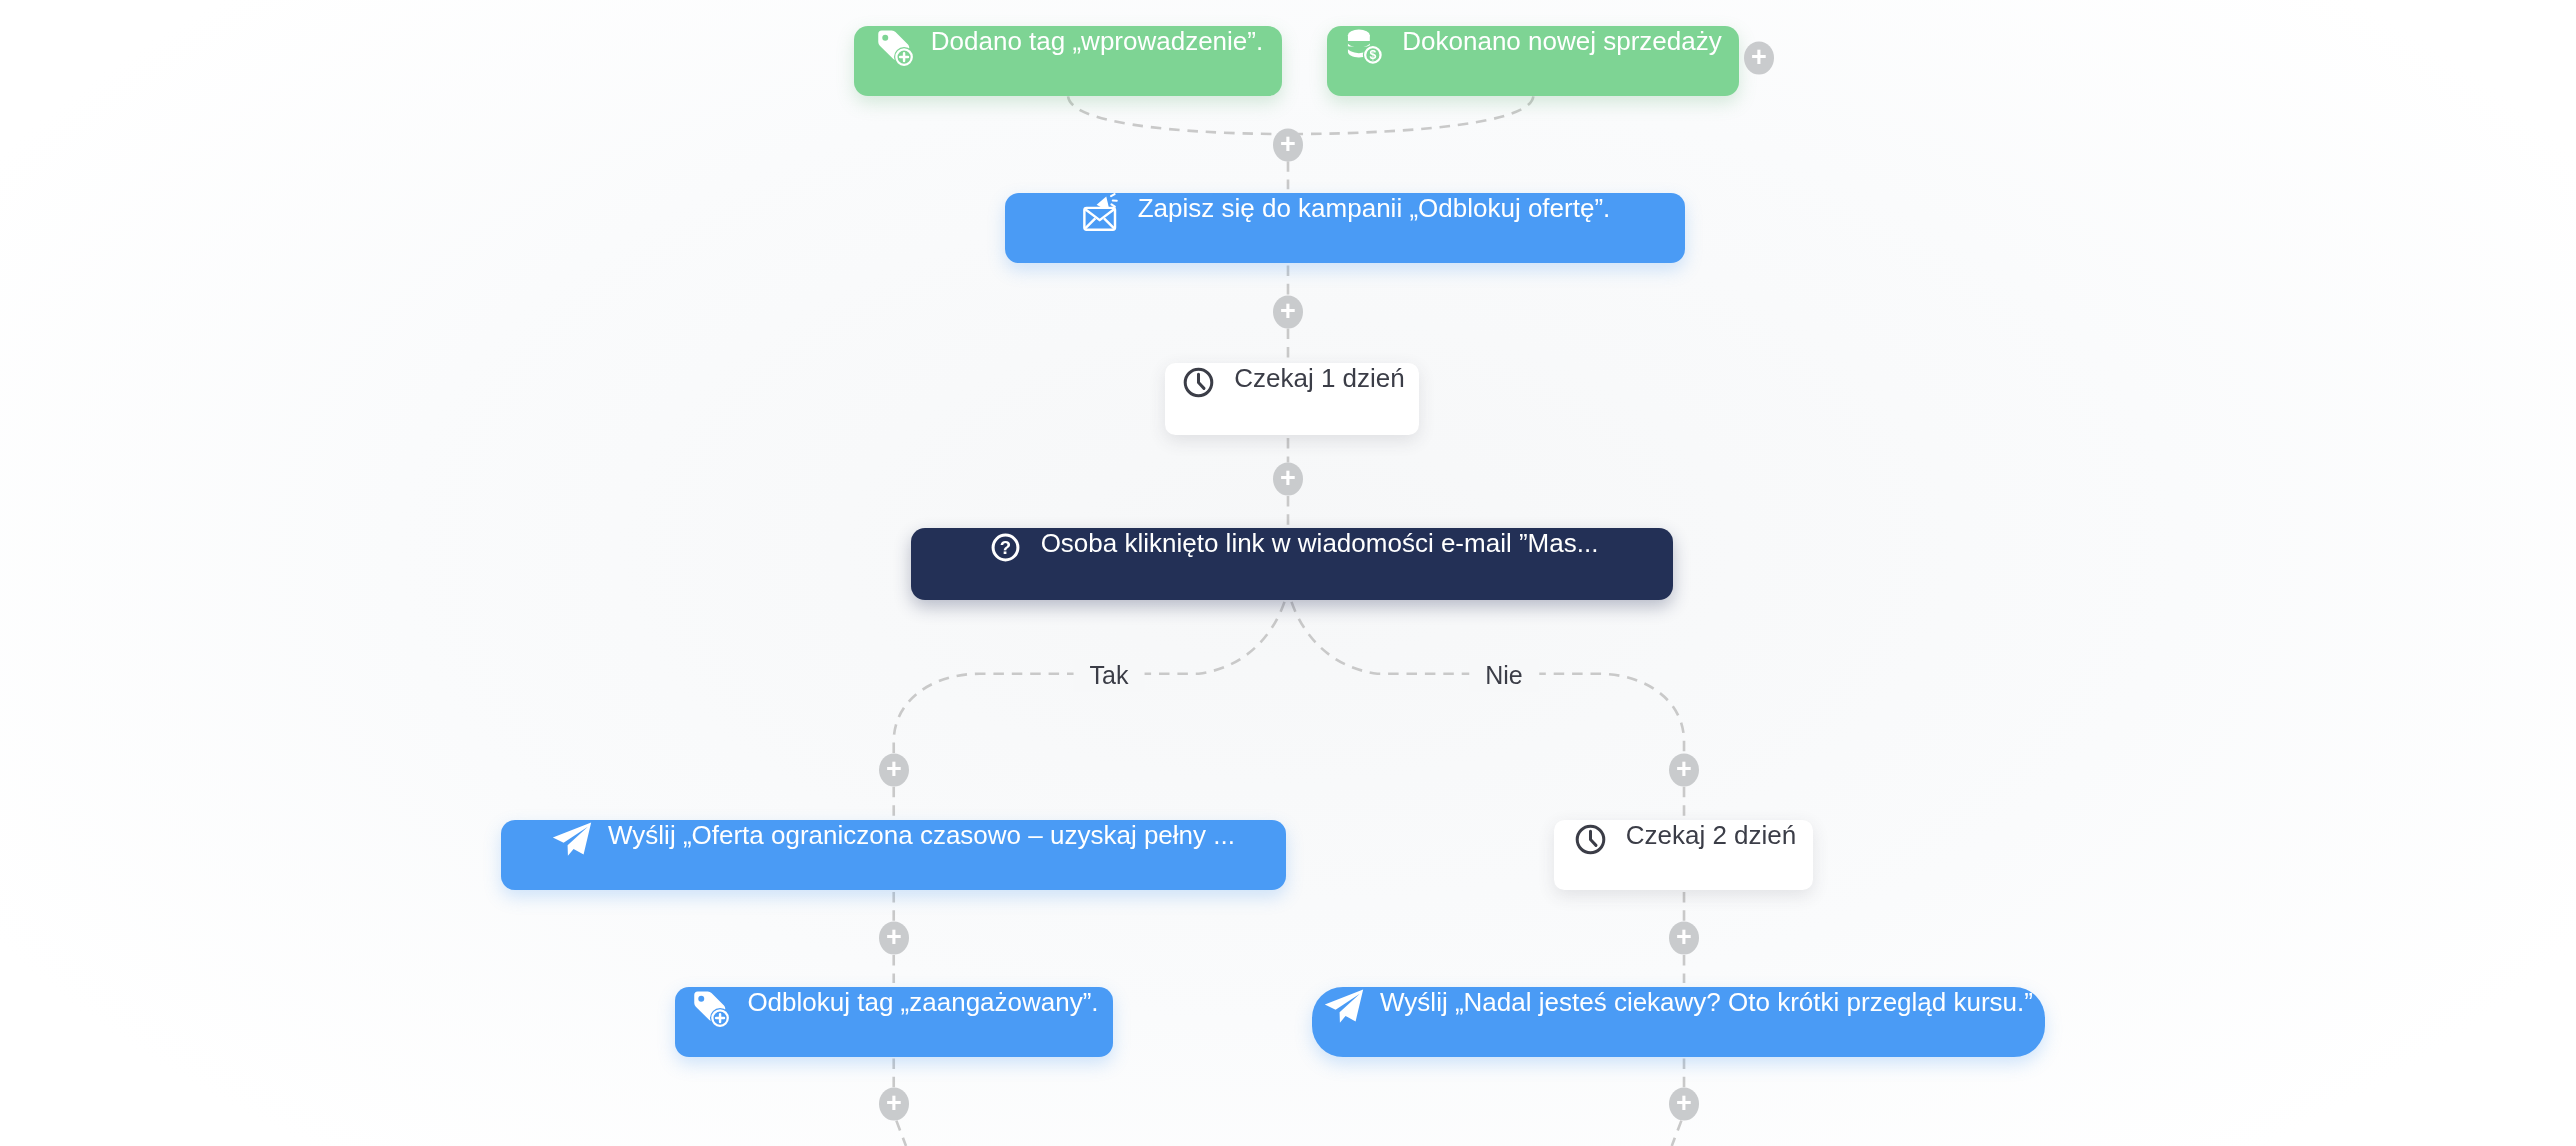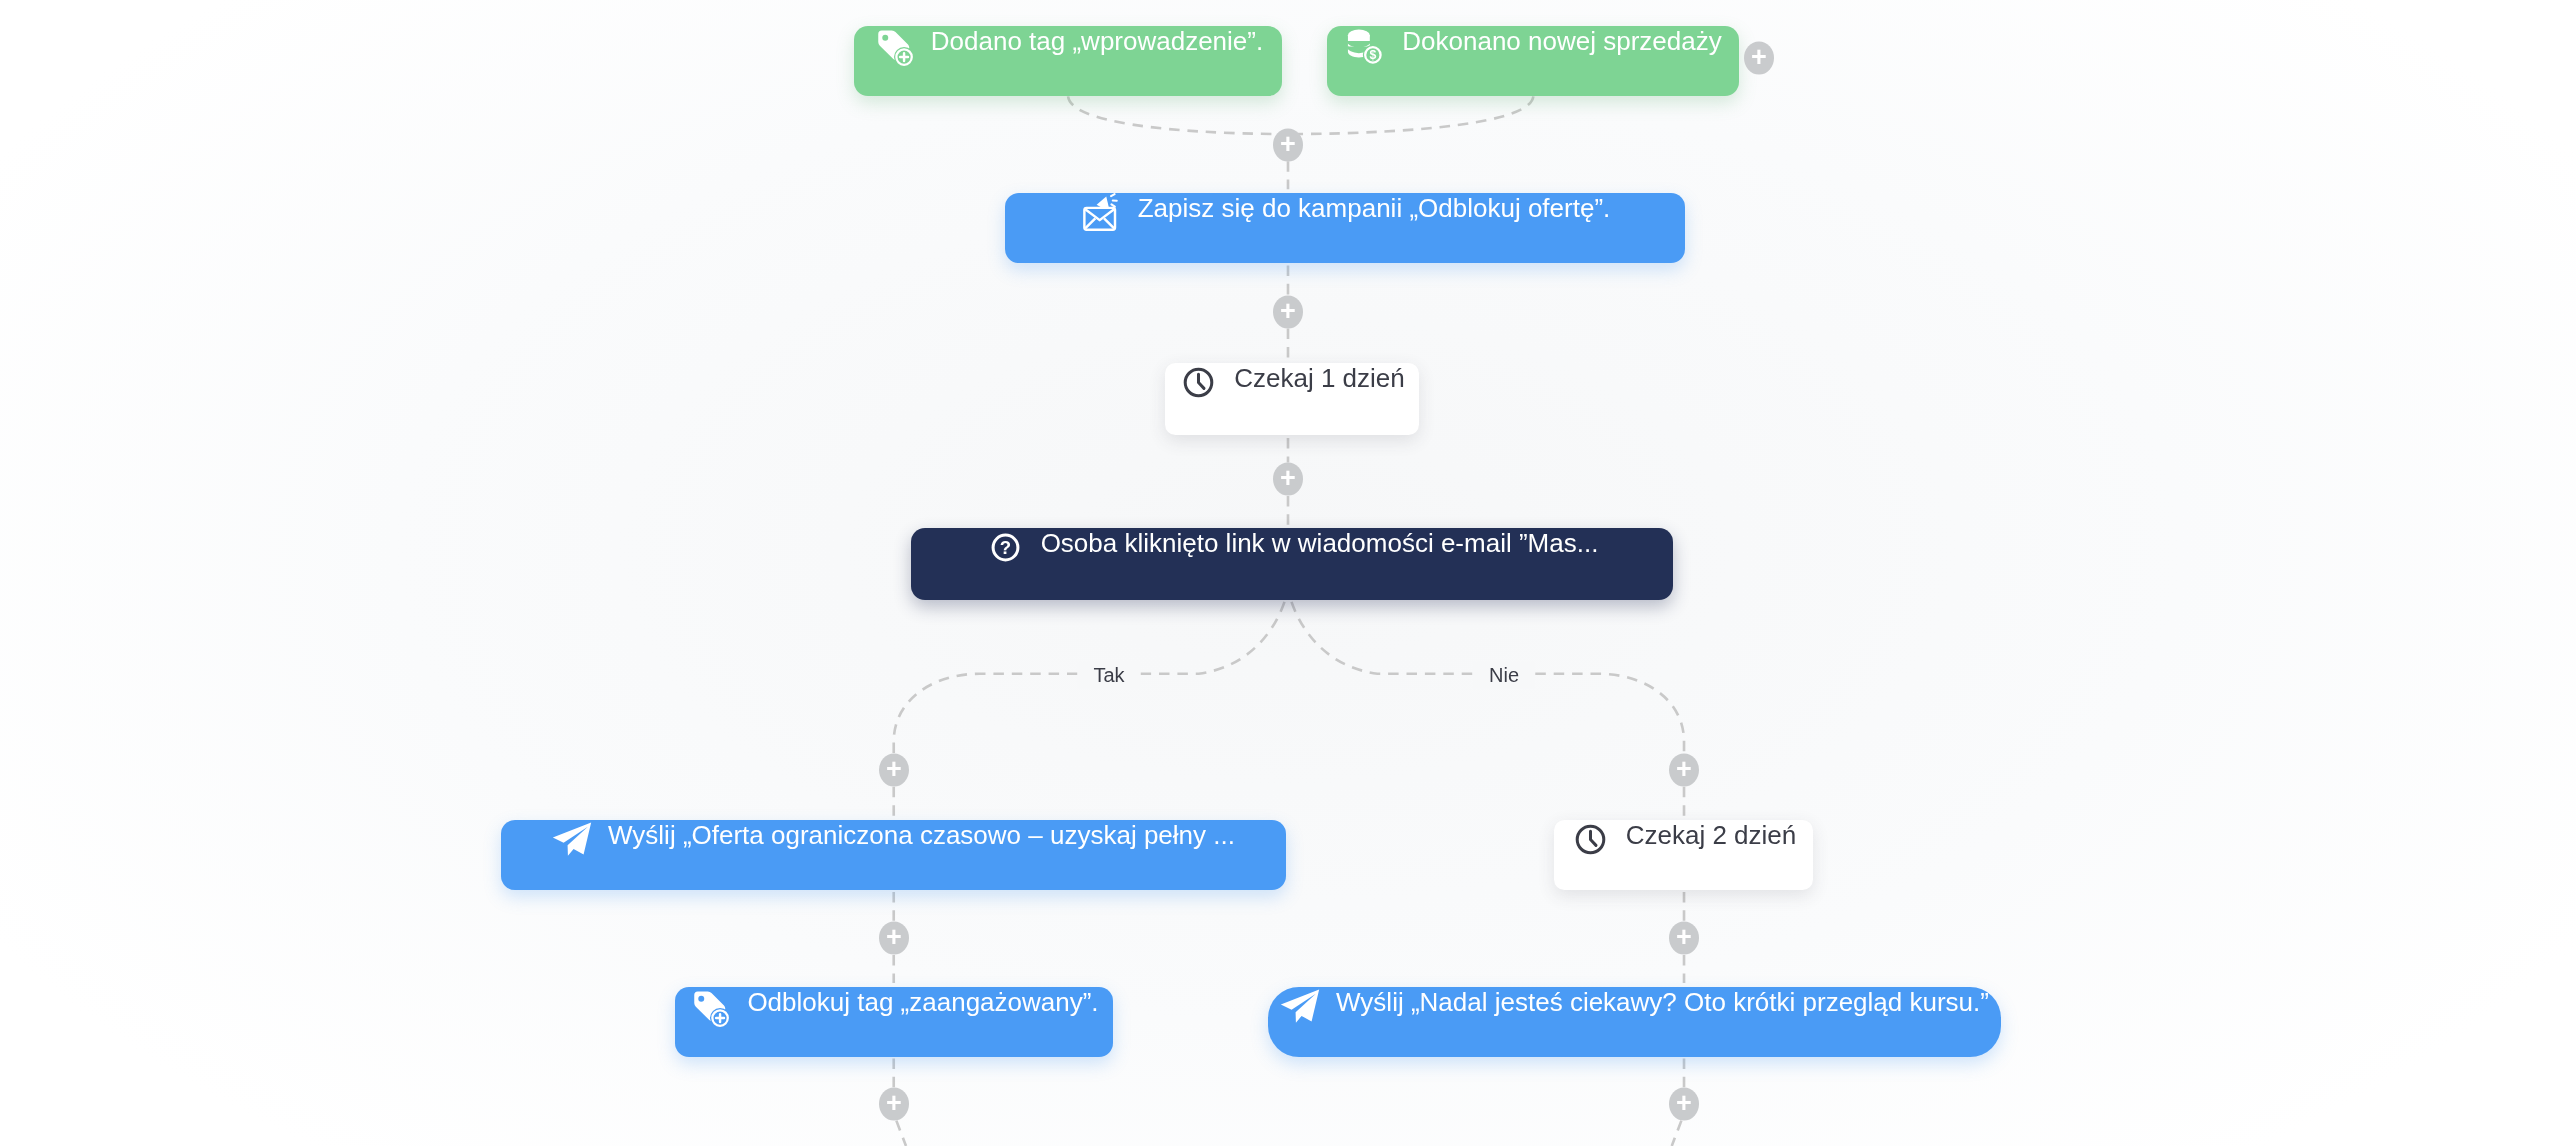--- a/index.html
+++ b/index.html
@@ -33,21 +33,21 @@
   .plus{
     position:absolute;width:30px;height:33px;border-radius:50%;
     background:#c9cbcd;display:flex;align-items:center;justify-content:center;
     transform:translate(-50%,-50%);cursor:pointer;
   }
   .plus span{color:#ffffff;font-size:27px;font-weight:bold;line-height:1;margin-top:-1.8px;}
 
   .branch-label{
     position:absolute;transform:translate(-50%,-50%);
     background:#f7f8f9;padding:1.8px 16px;
-    color:#3b3d47;font-size:20px;
+    color:#3b3d47;font-size:25px;
   }
 </style>
 </head>
 <body>
 
 <div class="canvas">
 
   <svg class="connectors" width="2576" height="1146" viewBox="0 0 2940 1308" aria-hidden="true">
     <path d="M1219 110 C1222 140 1335 152 1460 153"></path>
     <path d="M1750 110 C1747 140 1620 152 1480 153"></path>
@@ -189,21 +189,21 @@
         <path d="M6 9 a4 4 0 0 1 4 -4 h11.5 a6 6 0 0 1 4.2 1.8 L40 21 a5 5 0 0 1 0 7 l-9.8 9.8 a5 5 0 0 1 -7 0 L7.8 22.5 A6 6 0 0 1 6 18.3 Z" fill="#fff"></path>
         <circle cx="14" cy="13.5" r="3.4" class="hole"></circle>
         <circle cx="35.5" cy="35.5" r="11.5" class="hole"></circle>
         <circle cx="35.5" cy="35.5" r="8.8" fill="none" stroke="#fff" stroke-width="2.6"></circle>
         <path d="M35.5 31 v9 M31 35.5 h9" stroke="#fff" stroke-width="2.8" stroke-linecap="round" fill="none"></path>
       </svg>
     </span>
     <span class="label">Odblokuj tag „zaangażowany”.</span>
   </div>
 
-  <div class="node blue" style="left:1268px;top:987px;width:733px;border-radius:31px;">
+  <div class="node blue" style="left:1312px;top:987px;width:733px;border-radius:31px;">
     <span class="icon">
       <svg viewBox="0 0 48 48" width="40" height="40">
         <path d="M47 3 L1 21 l12.9 6.2 L43 8 18.7 30.4 l0.4 12.6 6.8 -8.3 12 6.6 Z" fill="#fff"></path>
       </svg>
     </span>
     <span class="label">Wyślij „Nadal jesteś ciekawy? Oto krótki przegląd kursu.”</span>
   </div>
 
   <div class="plus" style="left:894px;top:1104px;">
     <span>+</span>

